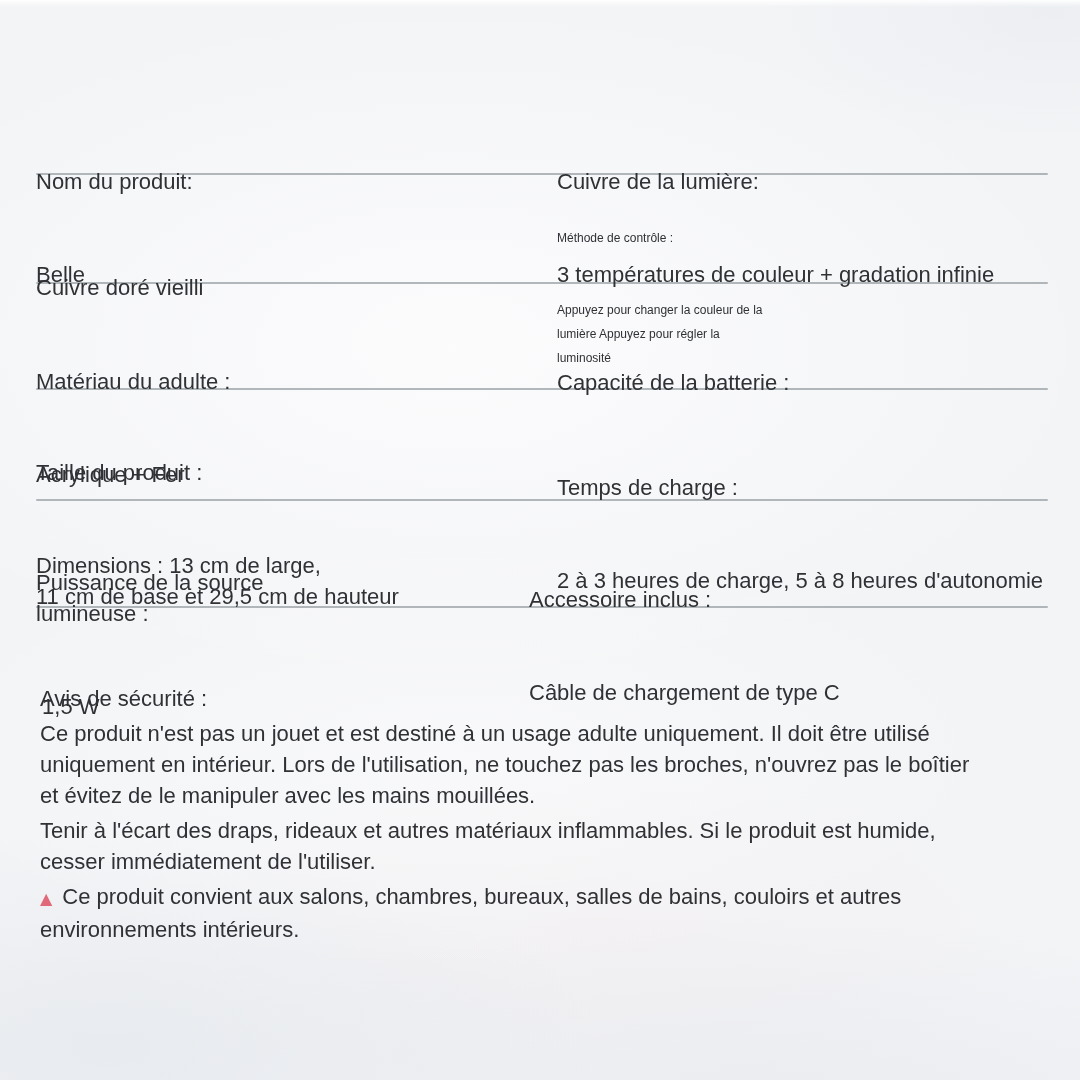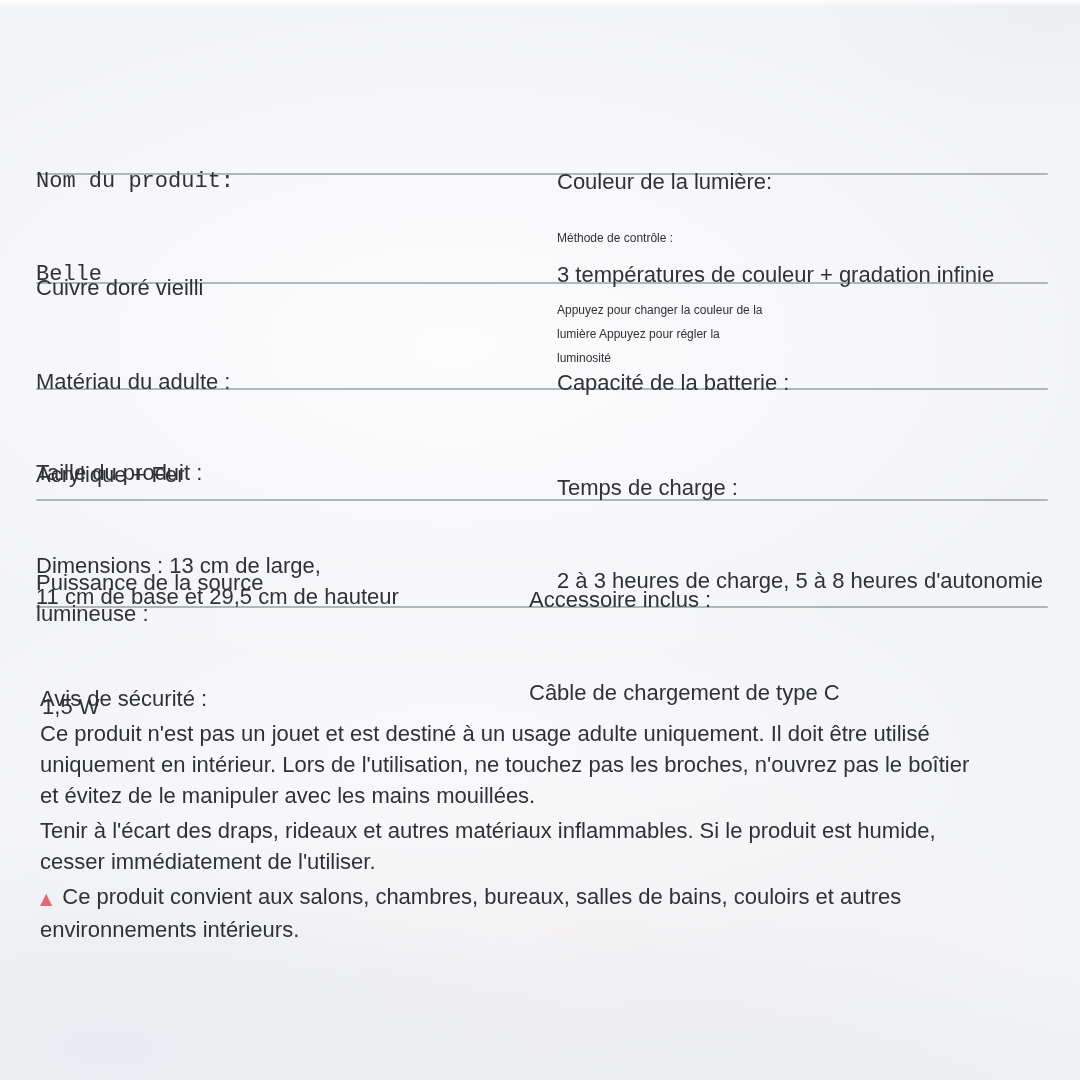--- a/index.html
+++ b/index.html
@@ -30,21 +30,21 @@
     background: var(--divider-color, #9aa0a6);
     opacity: 0.75; border-radius: 1px;
   }
   .d1 { top: 173px; } .d2 { top: 282px; } .d3 { top: 388px; }
   .d4 { top: 499px; } .d5 { top: 606px; }
   .cell {
     position: absolute; white-space: pre;
     font-size: 22px; line-height: 31px;
   }
   .cell.small { font-size: 12px; line-height: 24px; }
-  .l1 { left: 36px; top: 104px; font-family: Liberation Mono, monospace; } .l2 { left: 36px; top: 210px; }
+  .l1 { left: 36px; top: 104px; } .l2 { left: 36px; top: 210px; }
   .l3 { left: 36px; top: 304px; } .l4 { left: 36px; top: 395px; }
   .l5 { left: 36px; top: 505px; }
   .r1 { left: 557px; top: 104px; } .r2 { left: 557px; top: 178px; }
   .r3 { left: 557px; top: 305px; } .r4 { left: 557px; top: 410px; }
   .r5 { left: 529px; top: 522px; }
   .safety {
     position: absolute; left: 36px; top: 679px; width: 1020px;
     font-size: 22px; line-height: 31px;
   }
   .safety > div { white-space: pre; margin: 4px; }
@@ -84,21 +84,21 @@
       <div>Dimensions : 13 cm de large,
 11 cm de base et 29,5 cm de hauteur</div>
     </div>
     <div class="cell l5">
       <div>Puissance de la source
 lumineuse :</div>
       <div> 1,5 W</div>
     </div>
 
     <div class="cell r1">
-      <div>Couleur de la lumière:</div>
+      <div>Cuivre de la lumière:</div>
       <div>3 températures de couleur + gradation infinie</div>
     </div>
     <div class="cell r2 small">
       <div>Méthode de contrôle :</div>
       <div>Appuyez pour changer la couleur de la
 lumière Appuyez pour régler la
 luminosité</div>
     </div>
     <div class="cell r3">
       <div>Capacité de la batterie :</div>

